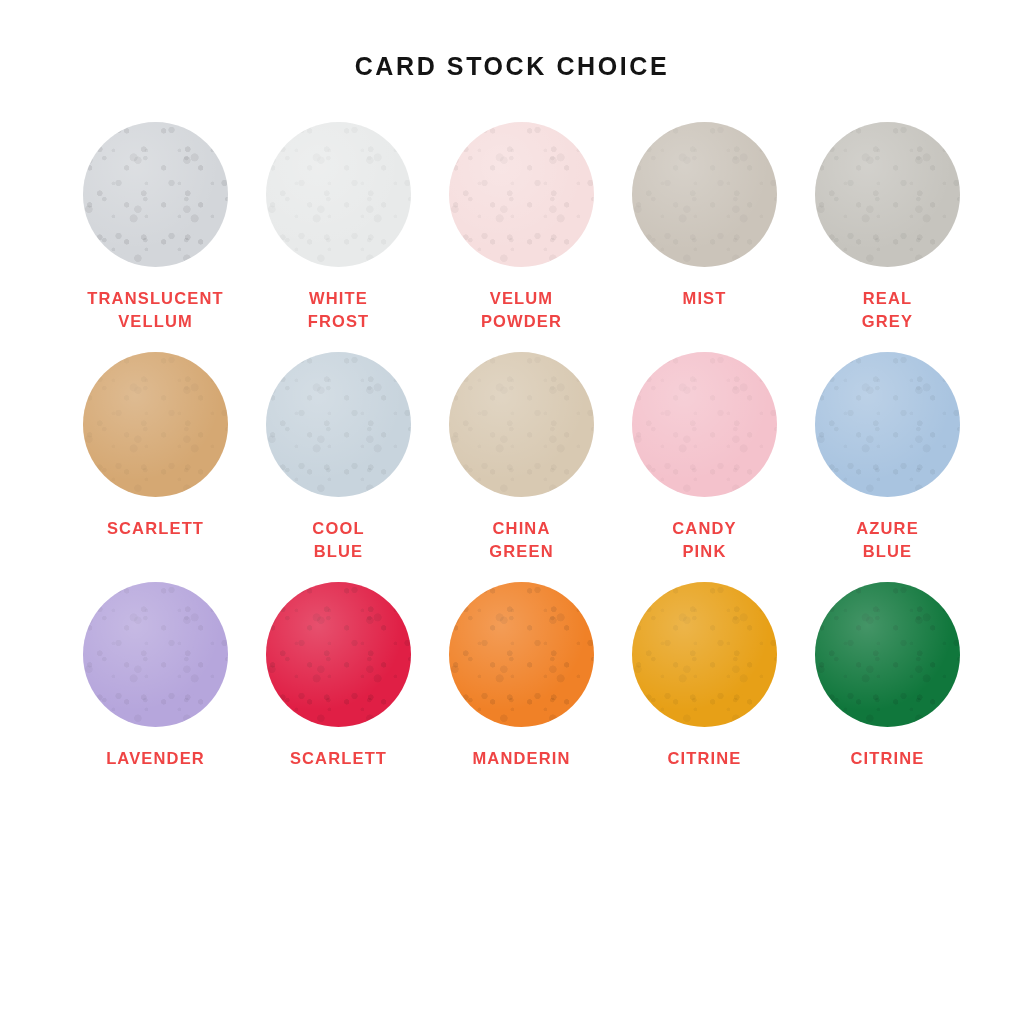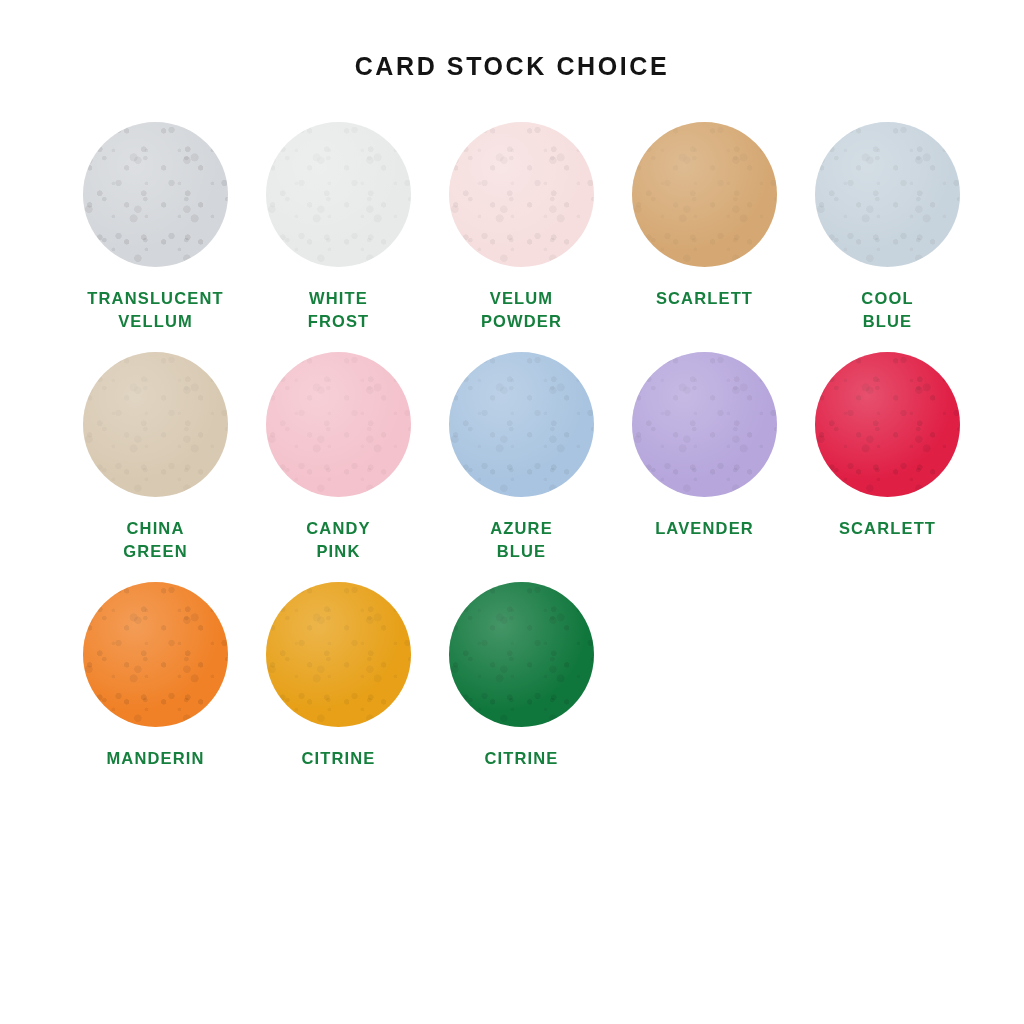--- a/index.html
+++ b/index.html
@@ -86,21 +86,21 @@
     border-radius: 50%;
     background: radial-gradient(circle at 36% 30%, rgba(255,255,255,0.22), rgba(255,255,255,0) 62%);
   }
   .swatch-label {
     margin-top: 20px;
     text-align: center;
     font-size: 16.5px;
     font-weight: bold;
     letter-spacing: 1.15px;
     line-height: 1.42;
-    color: #15803d;
+    color: #ef4444;
     white-space: pre-line;
   }
 </style>
 </head>
 <body>
 
 <div class="page">
 
   <div class="page-title">CARD STOCK CHOICE</div>
 
@@ -123,20 +123,35 @@
       </div>
       <div class="swatch-cell">
         <div class="swatch-disc" style="background: rgb(246, 222, 222);">
           <div class="swatch-texture fiber fiber"></div>
           <div class="swatch-sheen"></div>
         </div>
         <div class="swatch-label">VELUM
 POWDER</div>
       </div>
       <div class="swatch-cell">
+        <div class="swatch-disc" style="background: rgb(203, 196, 186);">
+          <div class="swatch-texture fiber light"></div>
+          <div class="swatch-sheen"></div>
+        </div>
+        <div class="swatch-label">MIST</div>
+      </div>
+      <div class="swatch-cell">
+        <div class="swatch-disc" style="background: rgb(198, 196, 190);">
+          <div class="swatch-texture fiber fiber"></div>
+          <div class="swatch-sheen"></div>
+        </div>
+        <div class="swatch-label">REAL
+GREY</div>
+      </div>
+      <div class="swatch-cell">
         <div class="swatch-disc" style="background: rgb(213, 168, 115);">
           <div class="swatch-texture fiber light"></div>
           <div class="swatch-sheen"></div>
         </div>
         <div class="swatch-label">SCARLETT</div>
       </div>
       <div class="swatch-cell">
         <div class="swatch-disc" style="background: rgb(200, 212, 221);">
           <div class="swatch-texture fiber fiber"></div>
           <div class="swatch-sheen"></div>

